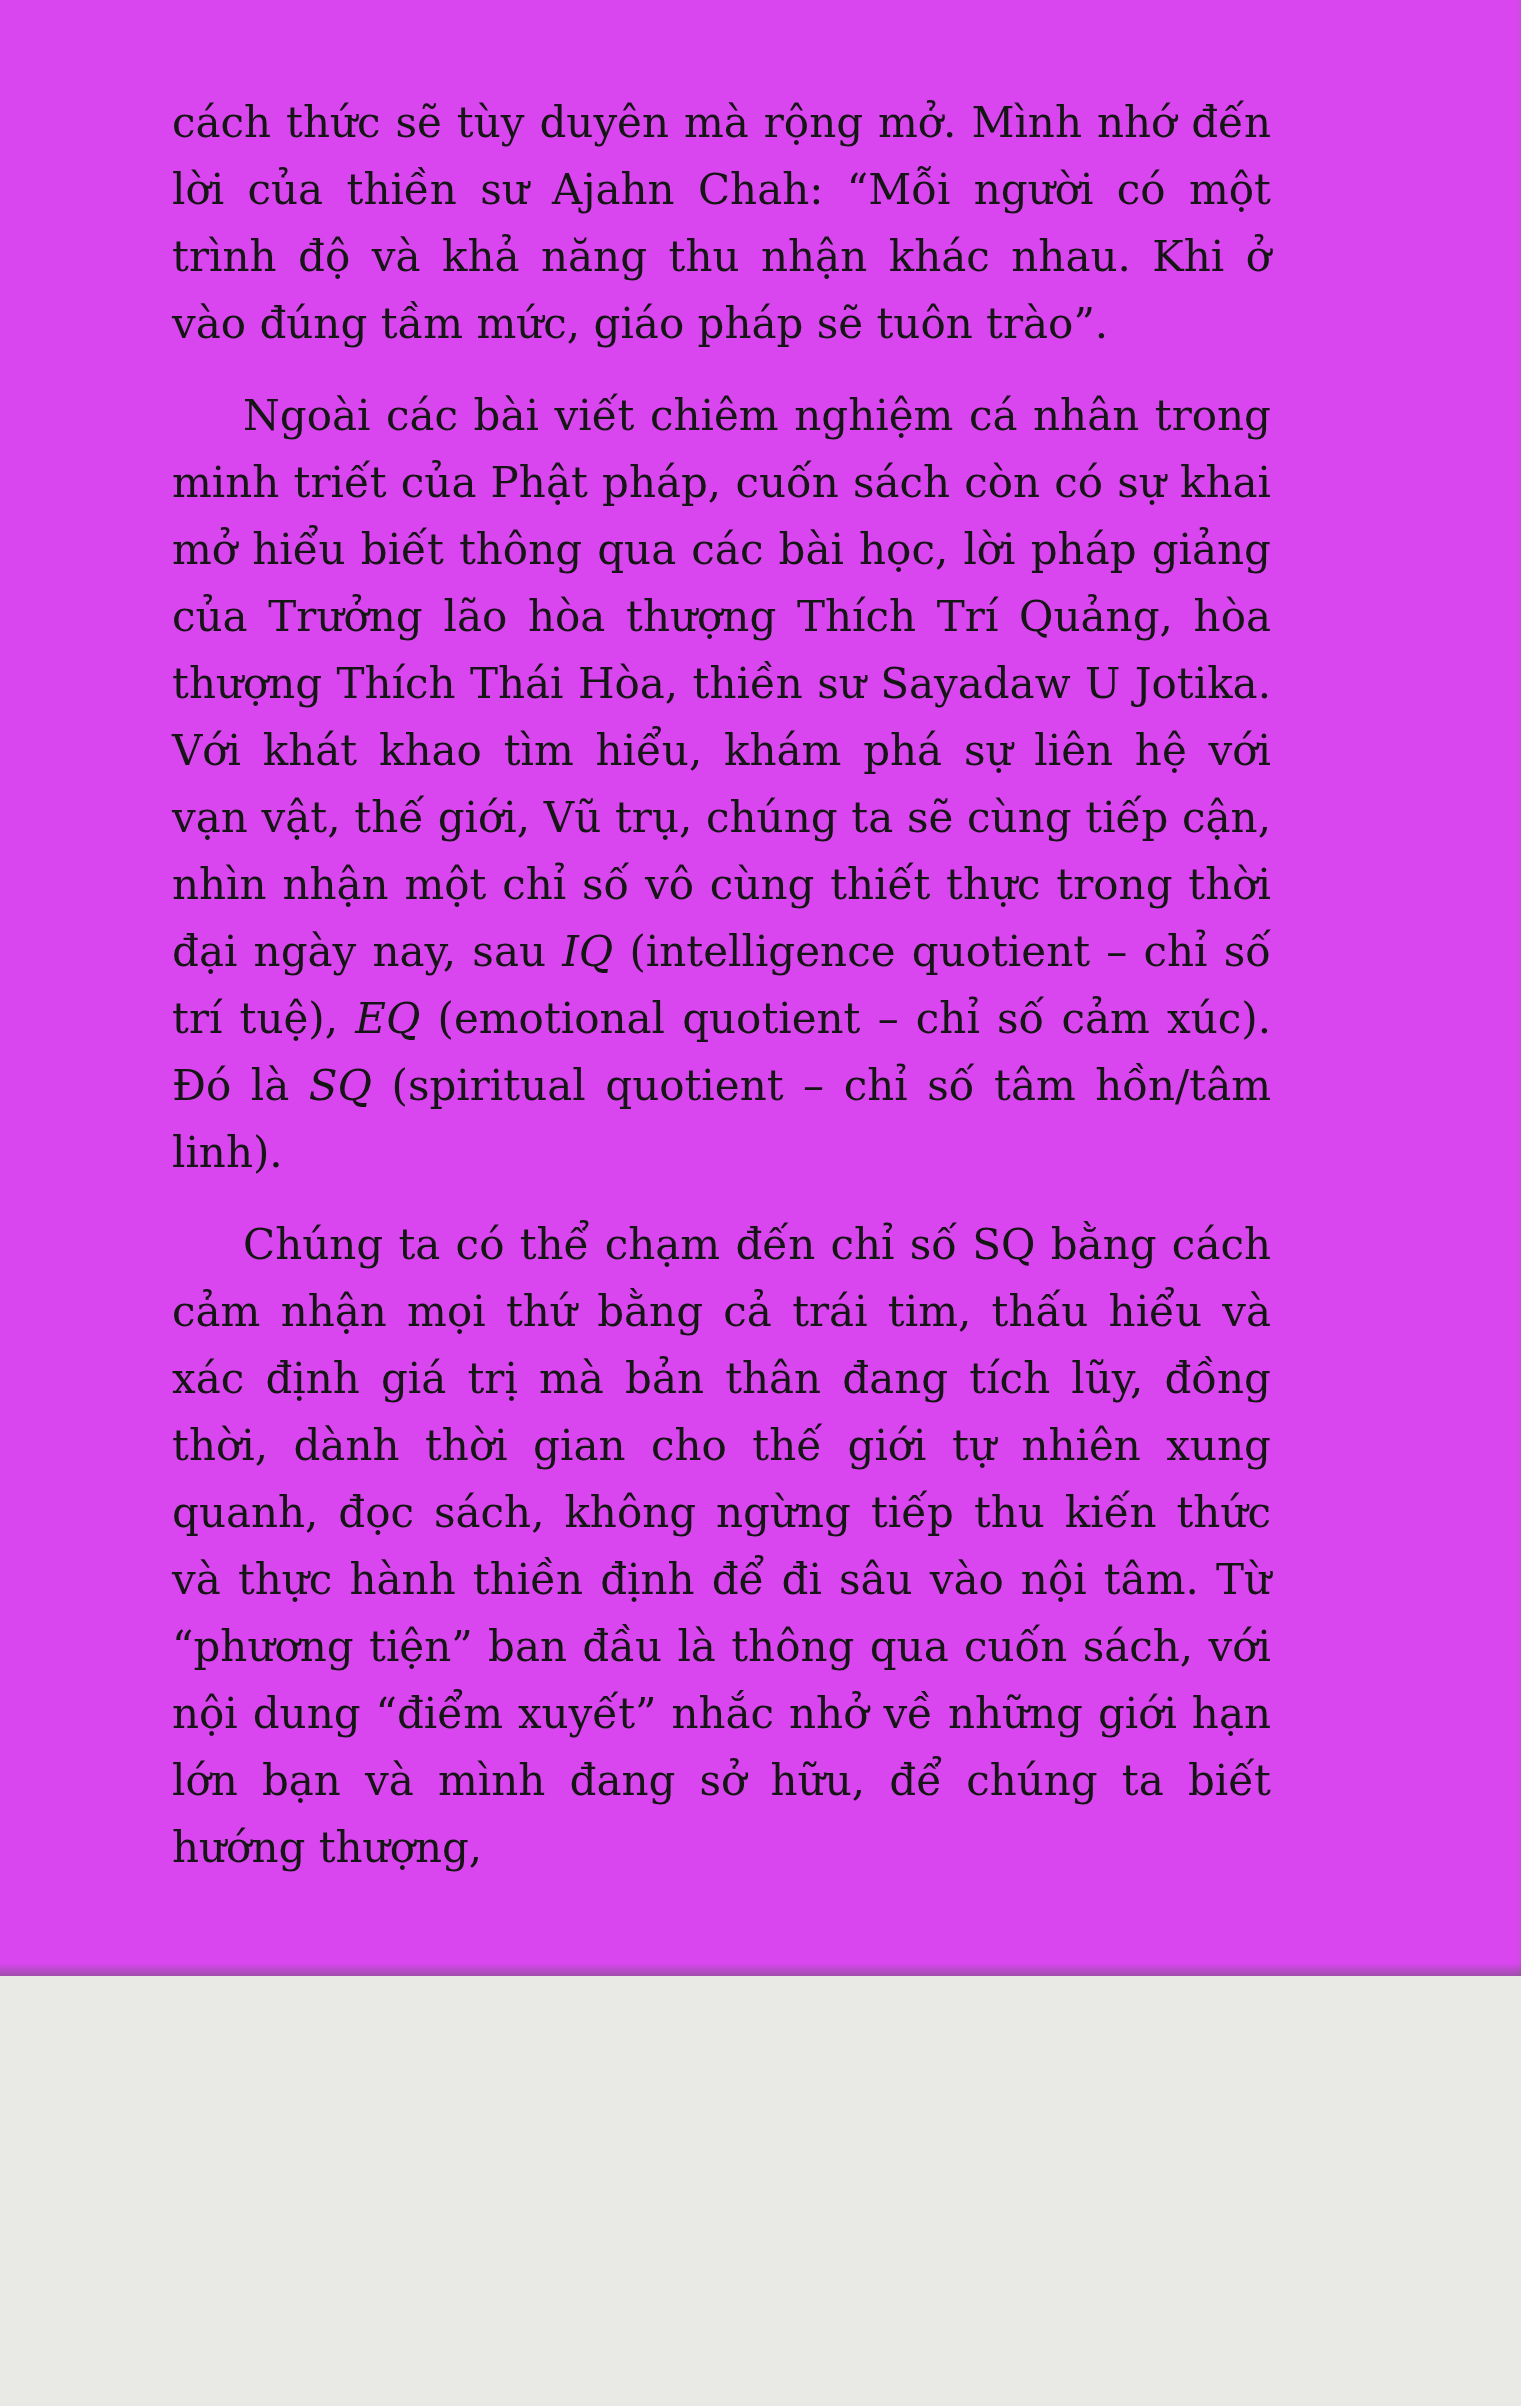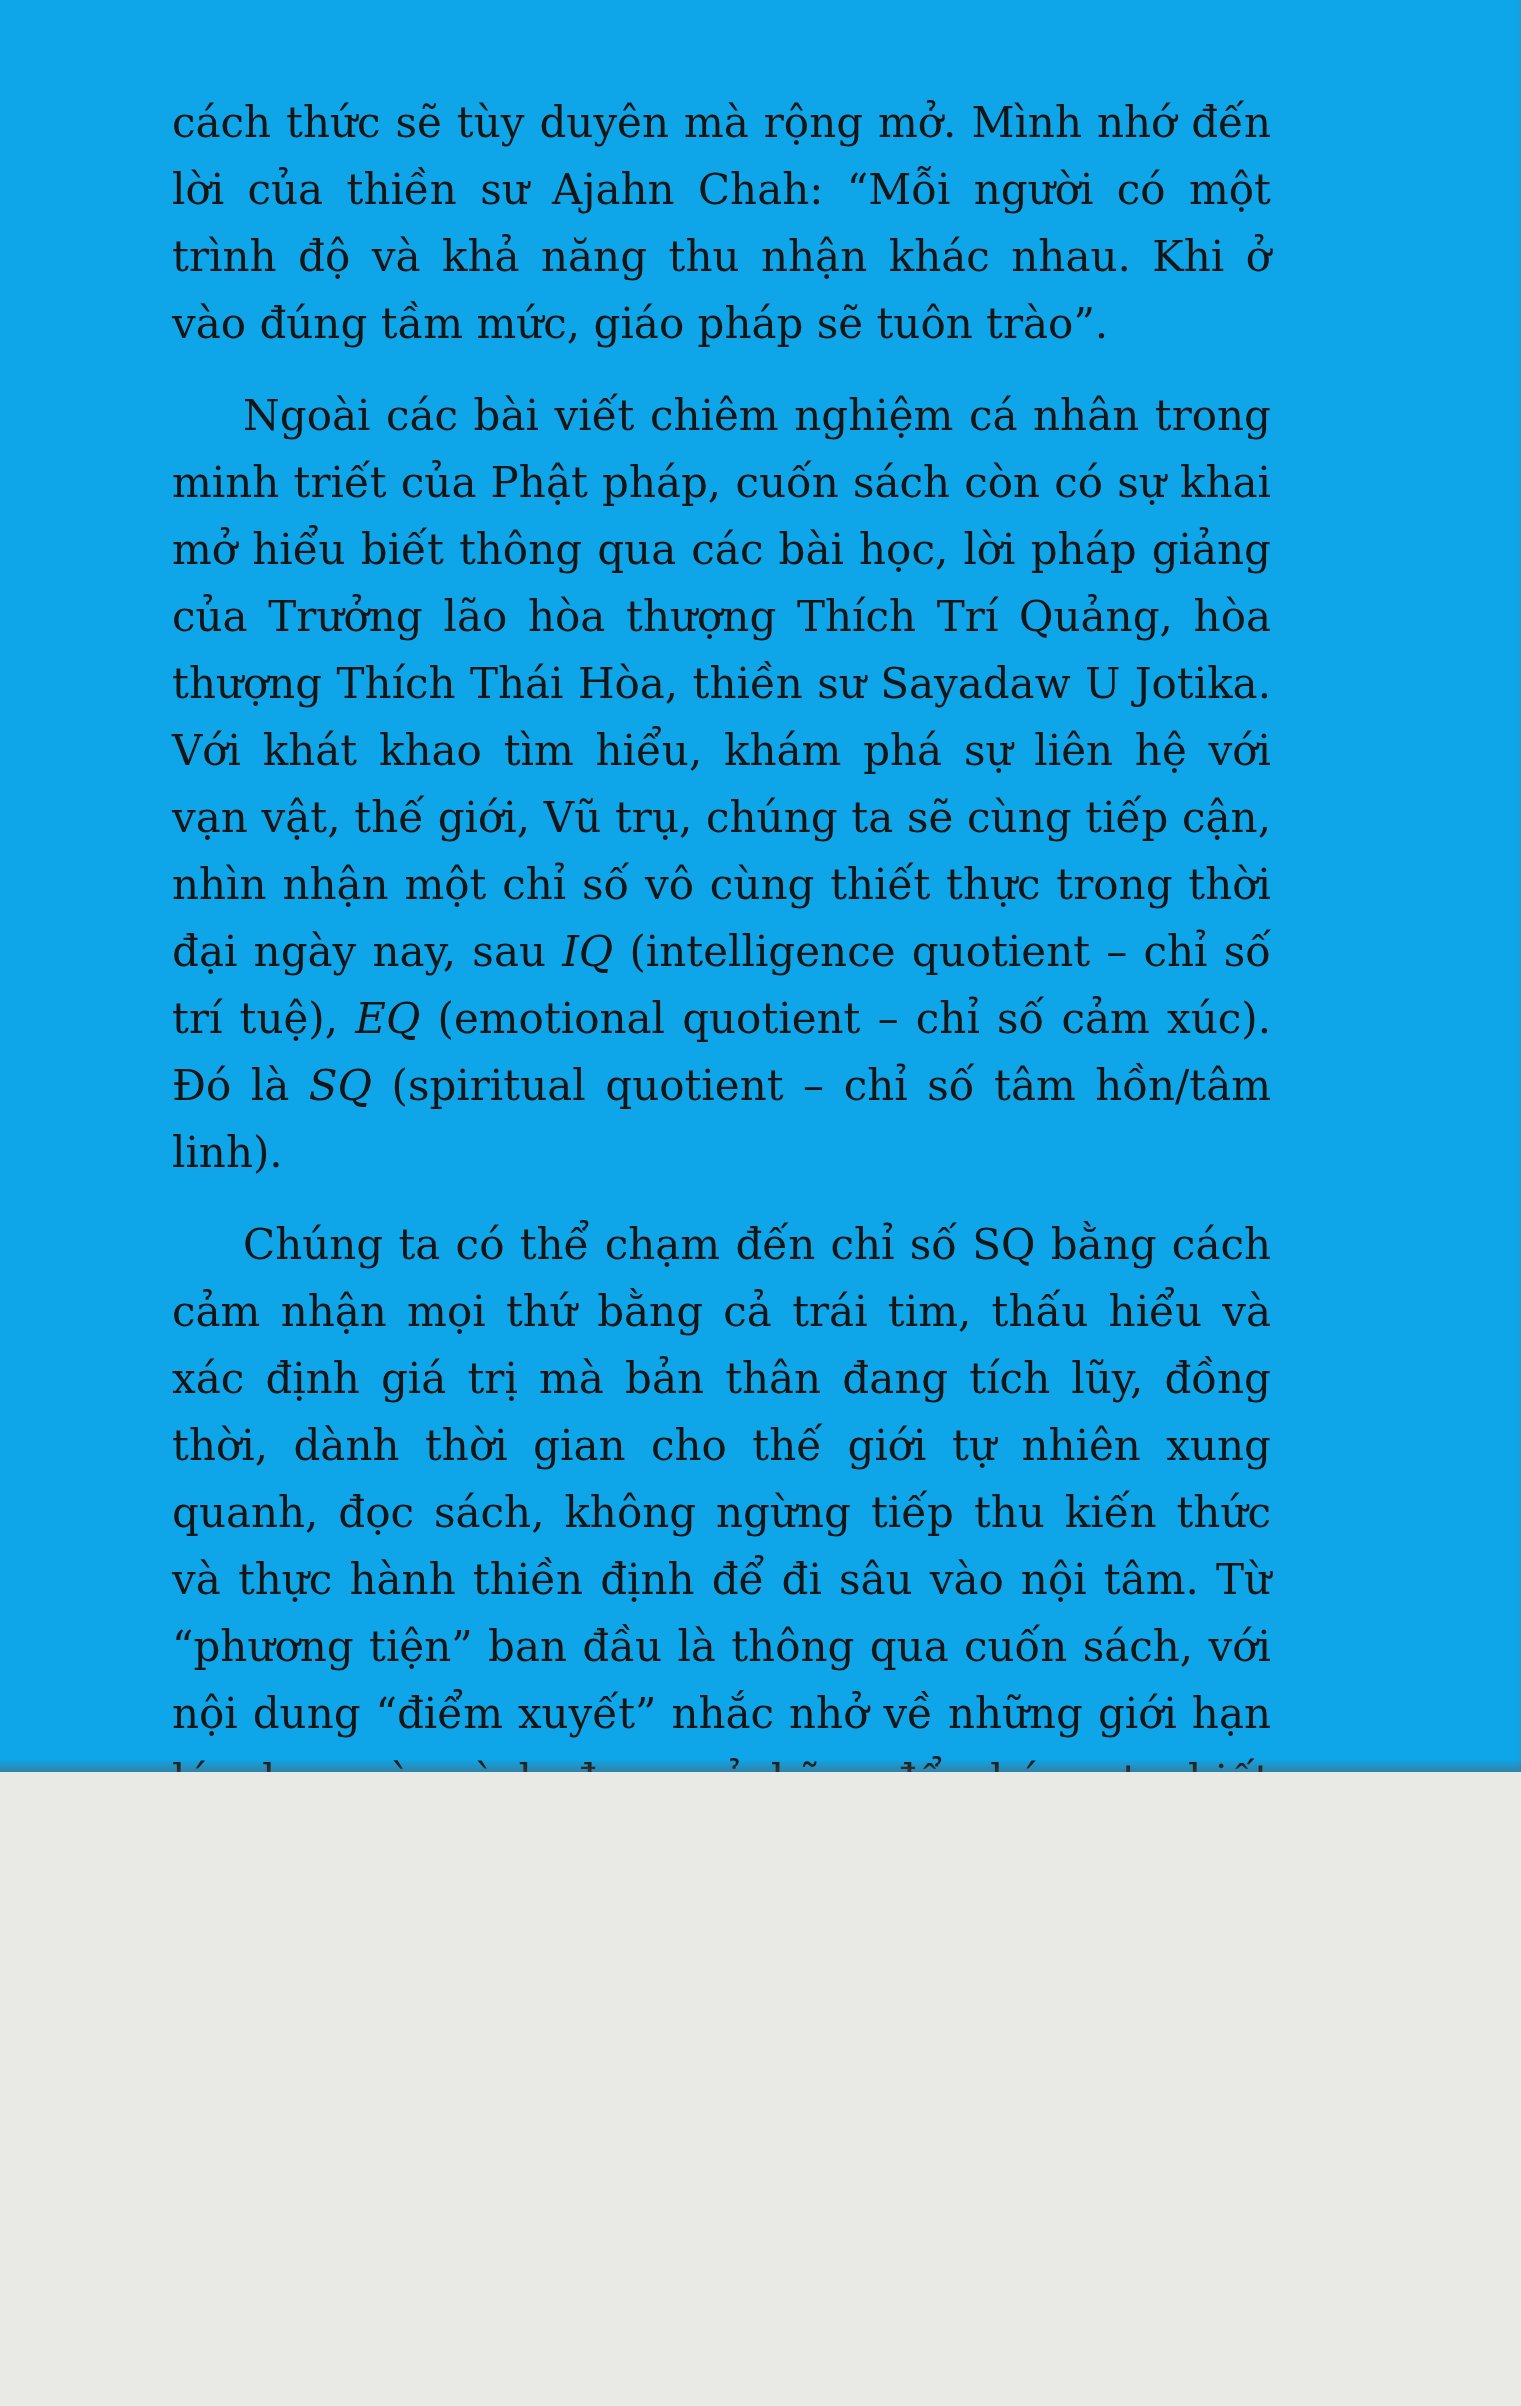--- a/index.html
+++ b/index.html
@@ -3,23 +3,23 @@
 <meta charset="utf-8">
 <style>
   html, body {
     margin: 0;
     padding: 0;
     background: #e9e9e6;
   }
   .page {
     position: relative;
     width: 1522px;
-    height: 1772px;
+    height: 1976px;
     margin: 0 auto;
-    background: #0ea5e9;
+    background: #d946ef;
     overflow: hidden;
     font-family: "DejaVu Serif", "Liberation Serif", serif;
     color: #151515;
   }
   .text-block {
     position: absolute;
     top: 89px;
     left: 172px;
     width: 1099px;
   }

